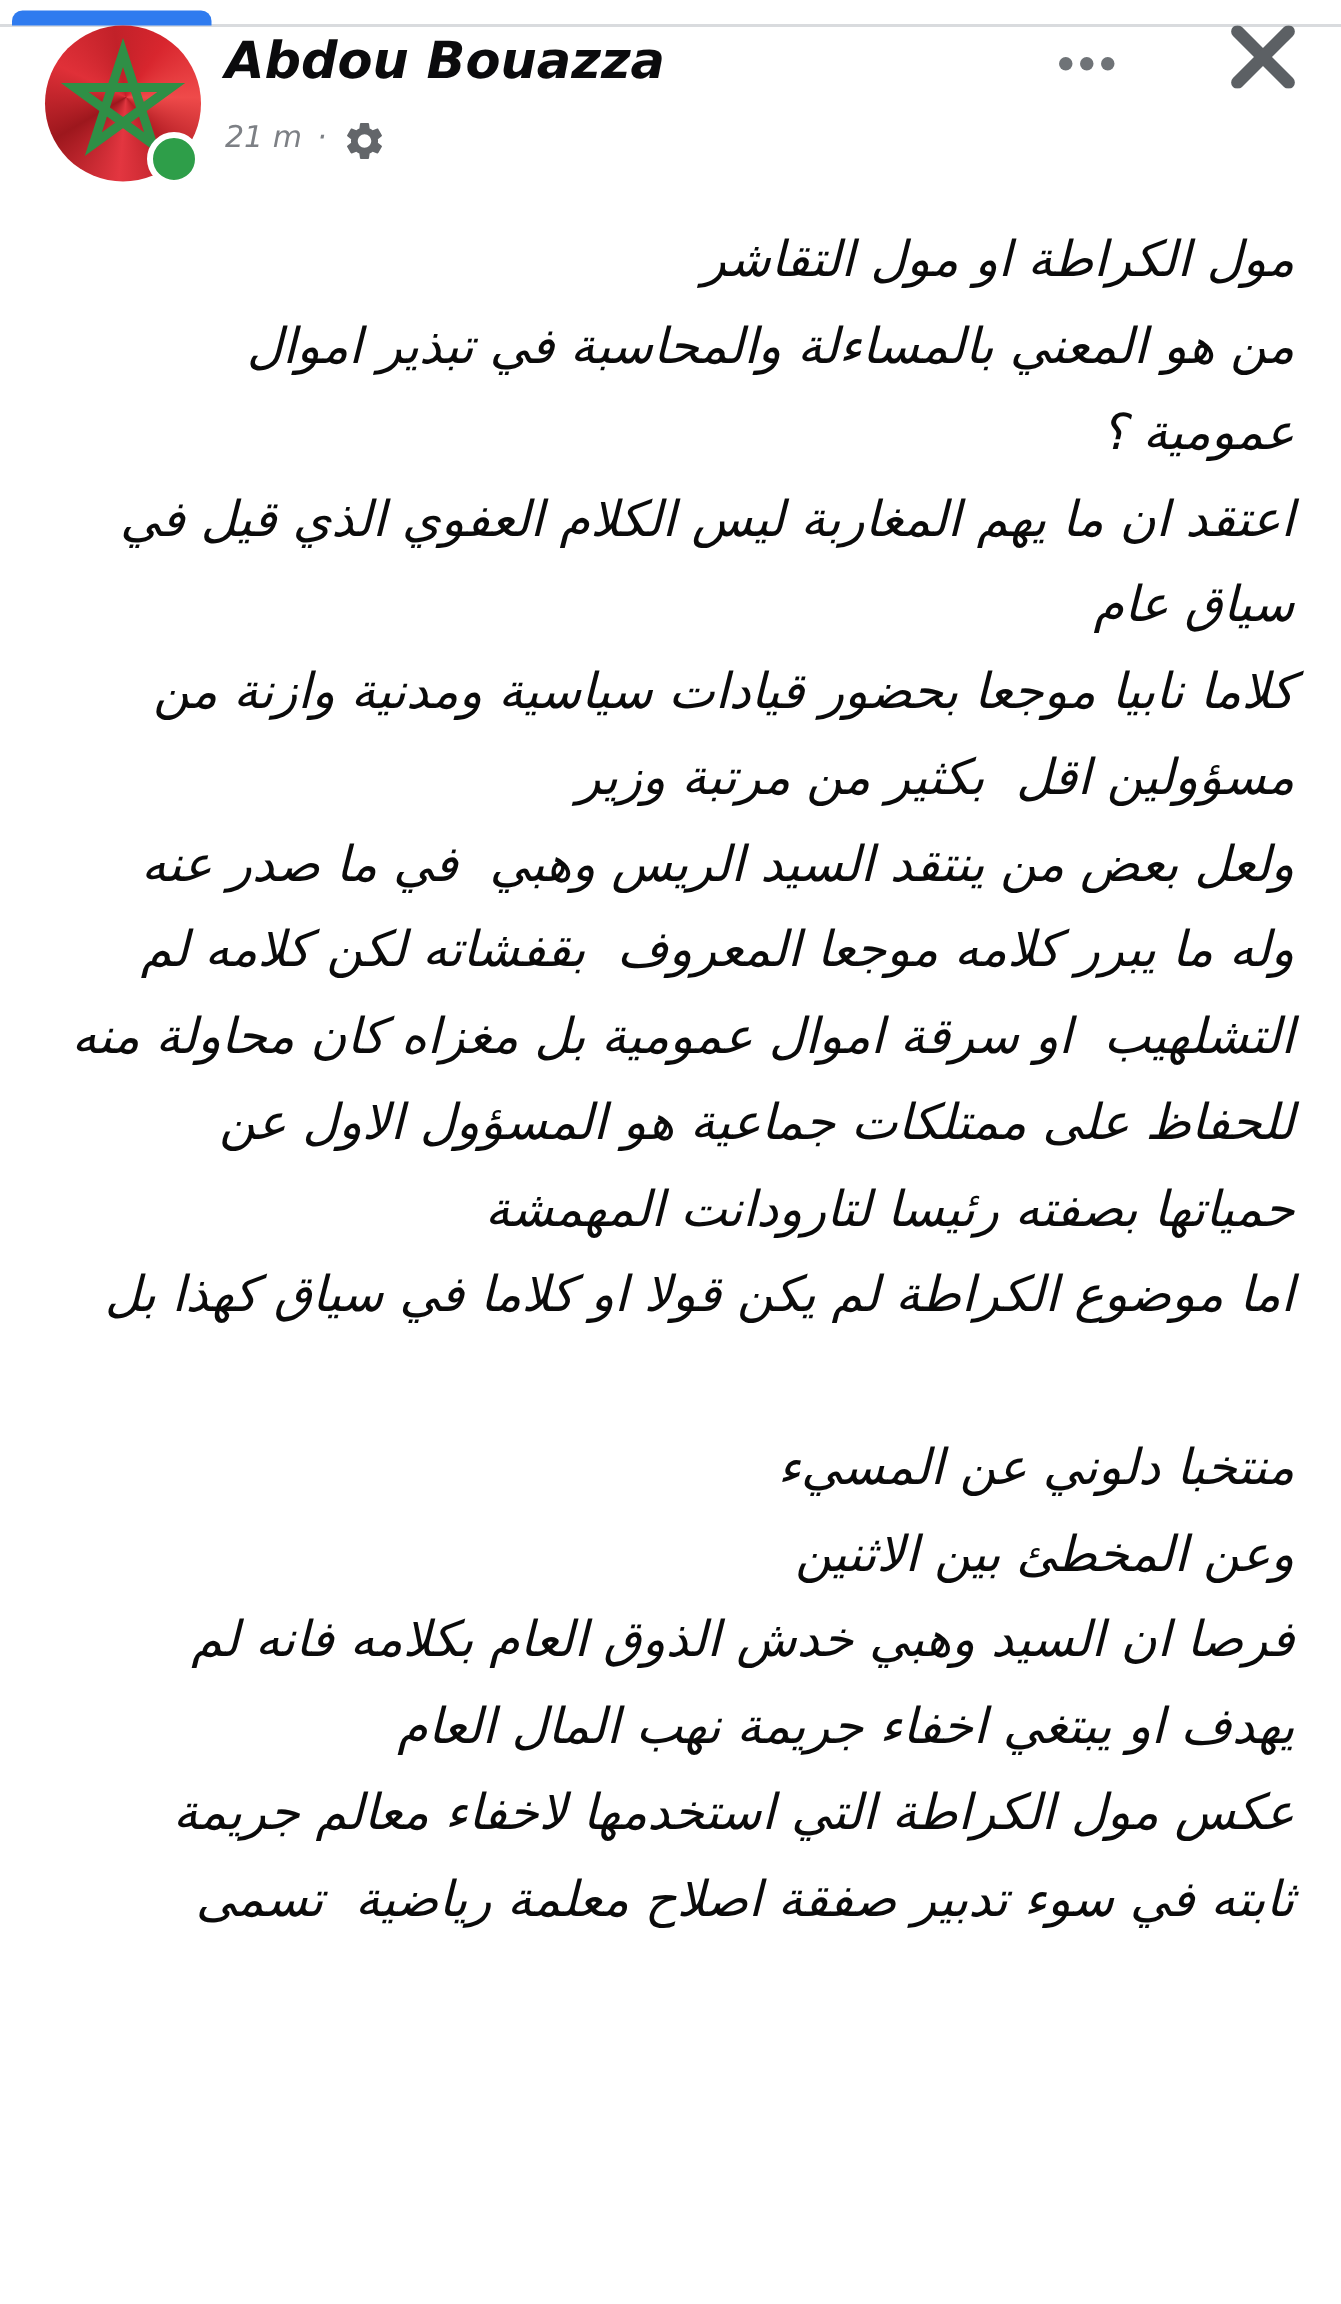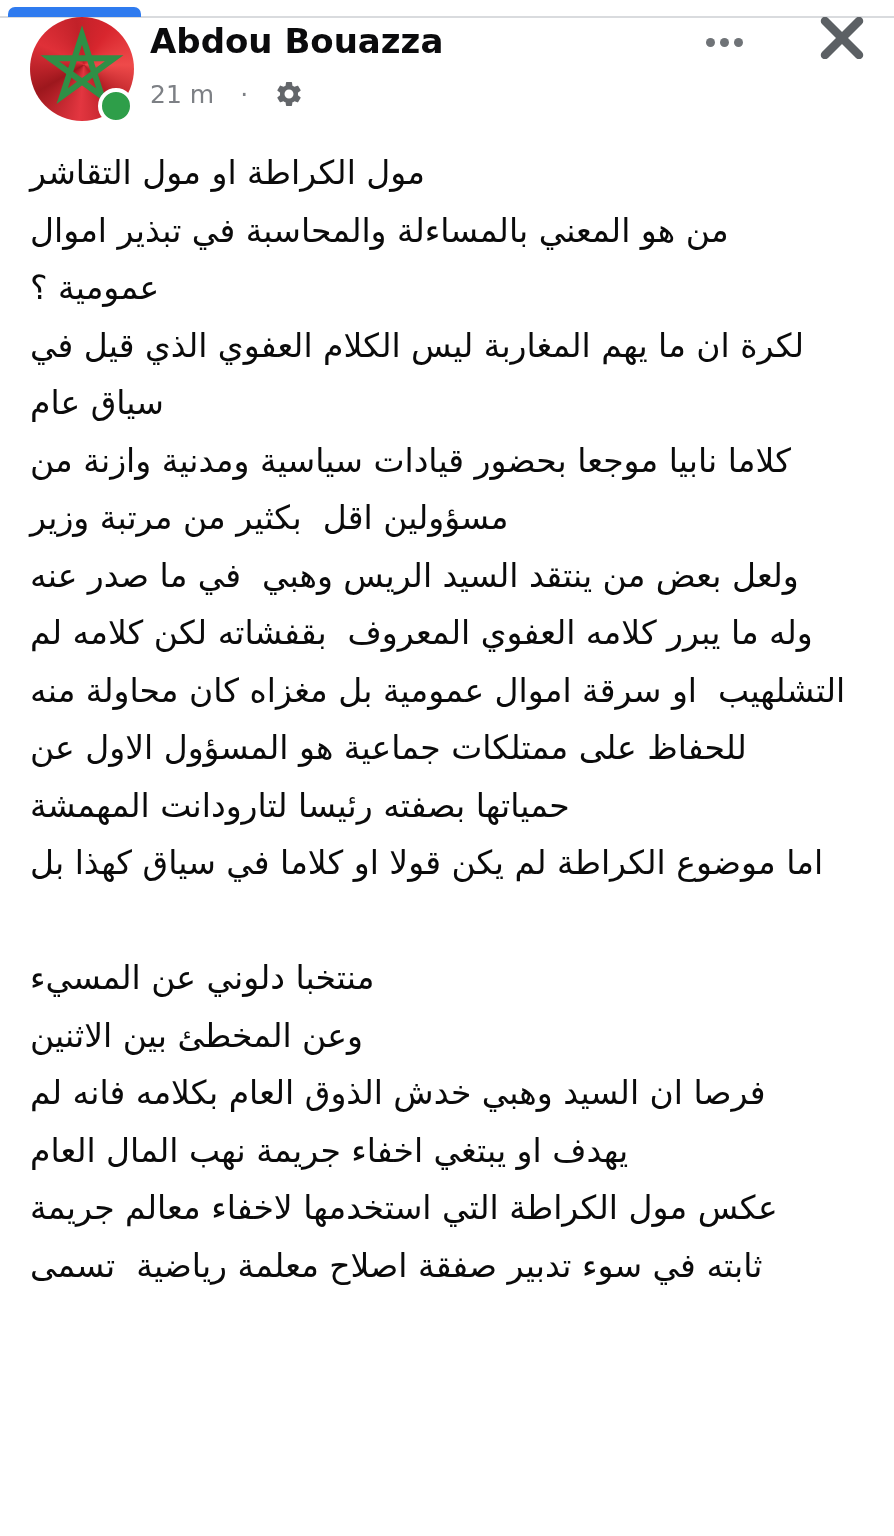--- a/index.html
+++ b/index.html
@@ -1,45 +1,45 @@
 <!DOCTYPE html>
 <html lang="ar"><head>
 <meta charset="utf-8">
 <style>
   html,body{margin:0;padding:0;width:894px;height:1536px;background:#ffffff;overflow:hidden;}
   .screen{position:relative;width:894px;height:1512px;background:#ffffff;
-          font-family:"DejaVu Sans","Liberation Sans",sans-serif;}
+          font-family:"DejaVu Sans","Liberation Sans",sans-serif;font-style:italic;}
 
   
   .top-divider{position:absolute;left:0;top:16px;width:894px;height:2px;background:#d9dbde;}
   .tab-indicator{position:absolute;left:8px;top:7px;width:133px;height:10px;
                  background:#2f7bef;border-radius:7px 7px 0 0;}
 
   
   .avatar{position:absolute;left:30px;top:17px;width:104px;height:104px;cursor:pointer;}
   .flag{width:104px;height:104px;border-radius:50%;overflow:hidden;
         background:conic-gradient(from 35deg at 52% 46%,
           #d8262e 0deg,#ef4a4a 55deg,#b51e25 105deg,#e33640 150deg,
           #9d171d 205deg,#e03038 260deg,#c22129 315deg,#d8262e 360deg);
         display:flex;align-items:center;justify-content:center;}
   .online-dot{position:absolute;right:0;bottom:-3px;width:36px;height:36px;border-radius:50%;
               background:#2e9e49;border:4px solid #ffffff;box-sizing:border-box;}
   .author{position:absolute;left:150px;top:21px;font-size:34px;font-weight:700;color:#0b0b0d;}
-  .meta{position:absolute;left:150px;top:79px;display:flex;align-items:flex-end;gap:26px;
-        font-size:25px;color:#7d8085;}
+  .meta{position:absolute;left:150px;top:79px;display:flex;align-items:flex-start;gap:10px;
+        font-size:20px;color:#7d8085;}
   .meta .sep{color:#7d8085;}
   .dots-btn{position:absolute;left:702px;top:24px;display:flex;align-items:center;gap:5px;
             height:28px;padding:4px;cursor:pointer;}
   .dot{width:9px;height:9px;border-radius:50%;background:#6f7377;}
   .close-btn{position:absolute;left:816px;top:12px;width:52px;height:52px;
              display:flex;align-items:center;justify-content:center;cursor:pointer;}
 
   
   .post-text{position:absolute;left:30px;right:31px;top:144px;direction:rtl;unicode-bidi:embed;
-             text-align:left;color:#0b0b0b;font-size:33px;}
+             text-align:right;color:#0b0b0b;font-size:33px;}
   .line{line-height:57.5px;min-height:57.5px;white-space:pre-wrap;}
 </style>
 </head>
 <body>
 
 <div class="screen">
 
   <div class="top-divider"></div>
   <div class="tab-indicator"></div>
 
@@ -72,26 +72,26 @@
     <svg width="44" height="42" viewBox="0 0 44 42">
       <line x1="5" y1="4" x2="39" y2="38" stroke="#5c6064" stroke-width="8.5" stroke-linecap="round"></line>
       <line x1="39" y1="4" x2="5" y2="38" stroke="#5c6064" stroke-width="8.5" stroke-linecap="round"></line>
     </svg>
   </div>
 
   <main class="post-text" dir="rtl">
     <div class="line">مول الكراطة او مول التقاشر</div>
     <div class="line">من هو المعني بالمساءلة والمحاسبة في تبذير اموال</div>
     <div class="line">عمومية ؟</div>
-    <div class="line">لكرة ان ما يهم المغاربة ليس الكلام العفوي الذي قيل في</div>
+    <div class="line">اعتقد ان ما يهم المغاربة ليس الكلام العفوي الذي قيل في</div>
     <div class="line">سياق عام</div>
     <div class="line">كلاما نابيا موجعا بحضور قيادات سياسية ومدنية وازنة من</div>
     <div class="line">مسؤولين اقل  بكثير من مرتبة وزير</div>
     <div class="line">ولعل بعض من ينتقد السيد الريس وهبي  في ما صدر عنه</div>
-    <div class="line">وله ما يبرر كلامه العفوي المعروف  بقفشاته لكن كلامه لم</div>
+    <div class="line">وله ما يبرر كلامه موجعا المعروف  بقفشاته لكن كلامه لم</div>
     <div class="line">التشلهيب  او سرقة اموال عمومية بل مغزاه كان محاولة منه</div>
     <div class="line">للحفاظ على ممتلكات جماعية هو المسؤول الاول عن</div>
     <div class="line">حمياتها بصفته رئيسا لتارودانت المهمشة</div>
     <div class="line">اما موضوع الكراطة لم يكن قولا او كلاما في سياق كهذا بل</div>
     <div class="line"></div>
     <div class="line">منتخبا دلوني عن المسيء</div>
     <div class="line">وعن المخطئ بين الاثنين</div>
     <div class="line">فرصا ان السيد وهبي خدش الذوق العام بكلامه فانه لم</div>
     <div class="line">يهدف او يبتغي اخفاء جريمة نهب المال العام</div>
     <div class="line">عكس مول الكراطة التي استخدمها لاخفاء معالم جريمة</div>

